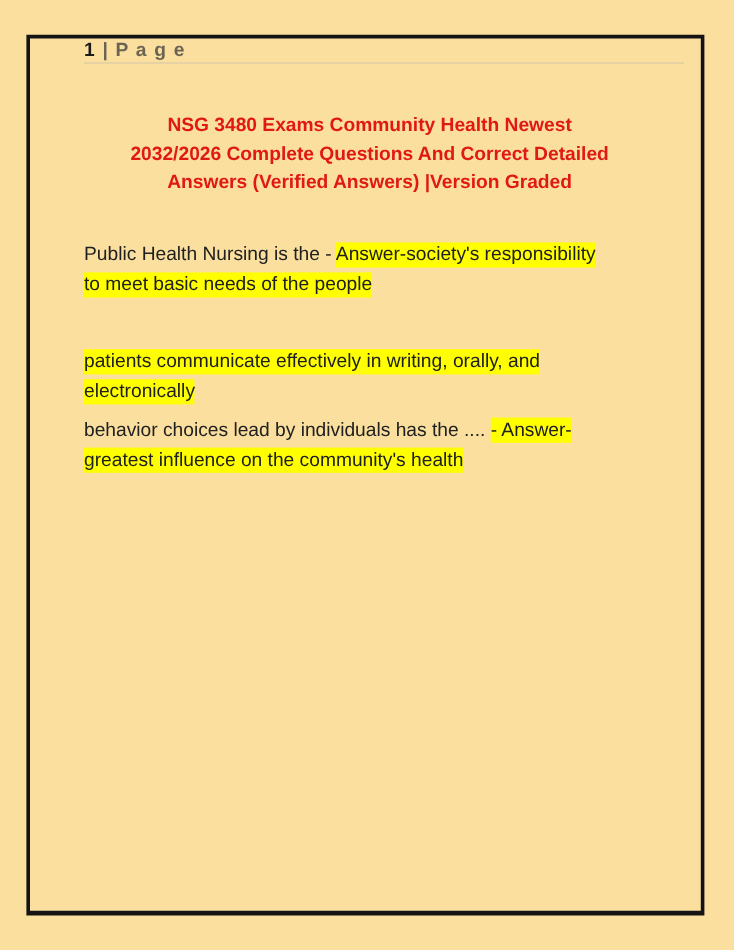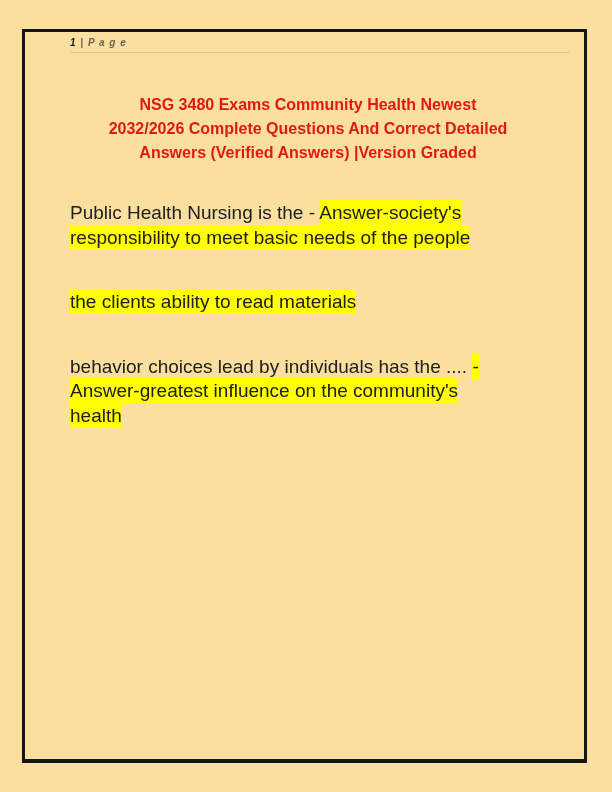--- a/index.html
+++ b/index.html
@@ -26,26 +26,25 @@
     border-bottom-width: 4px;
     background: #fcе0a1;
   }
   .frame-inner {
     box-sizing: border-box;
     width: 100%;
     height: 100%;
     padding: 4px 14px 0 45px;
   }
   .page-header {
-    font-size: 10px;
+    font-size: 16px;
     font-weight: bold;
     color: #1c1c1c;
     line-height: 14px;
     letter-spacing: 1px;
-    font-style: italic;
   }
   .page-header .sep,
   .page-header .page-word {
     color: #6b6354;
   }
   .header-rule {
     border: 0;
     border-top: 1px solid #d8cba4;
     margin: 2px 0 0 0;
   }
@@ -54,21 +53,21 @@
     margin-top: 40px;
     text-align: center;
     color: #e01915;
     font-size: 16px;
     font-weight: bold;
     line-height: 24px;
   }
   .doc-body {
     width: 436px;
     margin-top: 36px;
-    font-size: 19px;
+    font-size: 16px;
     line-height: 24.5px;
     color: #202020;
   }
   .para {
     margin: 0 0 8px 0;
   }
   .para.after-large {
     margin-bottom: 40px;
   }
   .hl {
@@ -94,22 +93,22 @@
         <div>NSG 3480 Exams Community Health Newest</div>
         <div>2032/2026 Complete Questions And Correct Detailed</div>
         <div>Answers (Verified Answers) |Version Graded</div>
       </div>
 
       <div class="doc-body">
 
         <p class="para after-large"><span>Public Health Nursing is the - </span><span class="hl">Answer-society's responsibility to meet basic needs of the people</span></p>
 
 
+        <p class="para"><span class="hl">patients communicate effectively in writing, orally, and electronically</span></p>
 
-        <p class="para after-large"><span class="hl">the clients ability to read materials</span></p>
 
         <p class="para after-large"><span>behavior choices lead by individuals has the .... </span><span class="hl">- Answer-greatest influence on the community's health</span></p>
 
 
       </div>
 
     </div>
   </div>
 </div>
 

